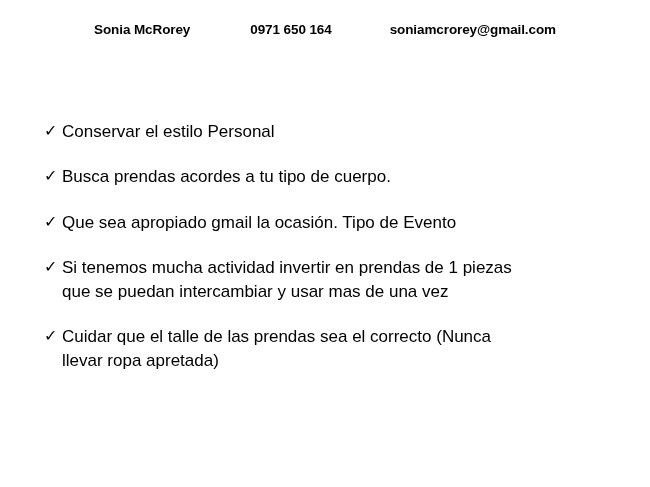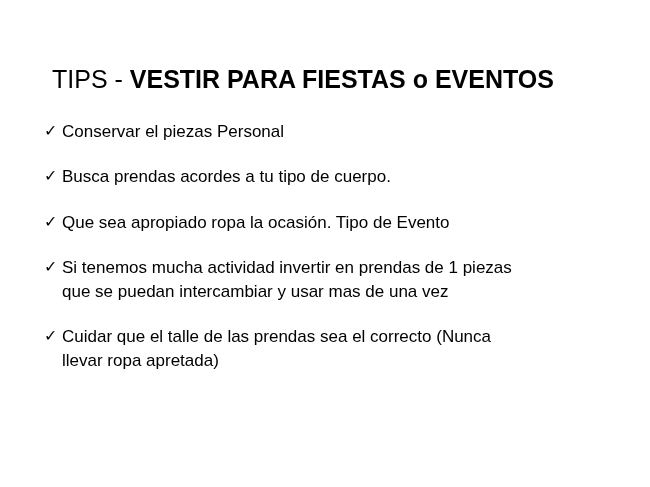--- a/index.html
+++ b/index.html
@@ -77,40 +77,42 @@
   .bullet .text {
     flex: 1 1 auto;
     white-space: pre-line;
   }
 </style>
 </head>
 <body>
 
 <div class="slide">
 
+  <div class="header">
+    <span class="name">Sonia McRorey</span>
+    <span class="phone">0971 650 164</span>
+    <span class="email">soniamcrorey@gmail.com</span>
+  </div>
 
-  <div class="title">
-    <span class="light">TIPS - </span><span class="bold">VESTIR PARA FIESTAS o EVENTOS</span>
-  </div>
 
   <div class="bullets">
 
     <div class="bullet">
       <span class="check">✓</span>
-      <span class="text">Conservar el piezas Personal</span>
+      <span class="text">Conservar el estilo Personal</span>
     </div>
 
     <div class="bullet">
       <span class="check">✓</span>
       <span class="text">Busca prendas acordes a tu tipo de cuerpo.</span>
     </div>
 
     <div class="bullet">
       <span class="check">✓</span>
-      <span class="text">Que sea apropiado ropa la ocasión. Tipo de Evento</span>
+      <span class="text">Que sea apropiado gmail la ocasión. Tipo de Evento</span>
     </div>
 
     <div class="bullet">
       <span class="check">✓</span>
       <span class="text">Si tenemos mucha actividad invertir en prendas  de 1 piezas
 que se puedan intercambiar y usar mas de una vez</span>
     </div>
 
     <div class="bullet">
       <span class="check">✓</span>

